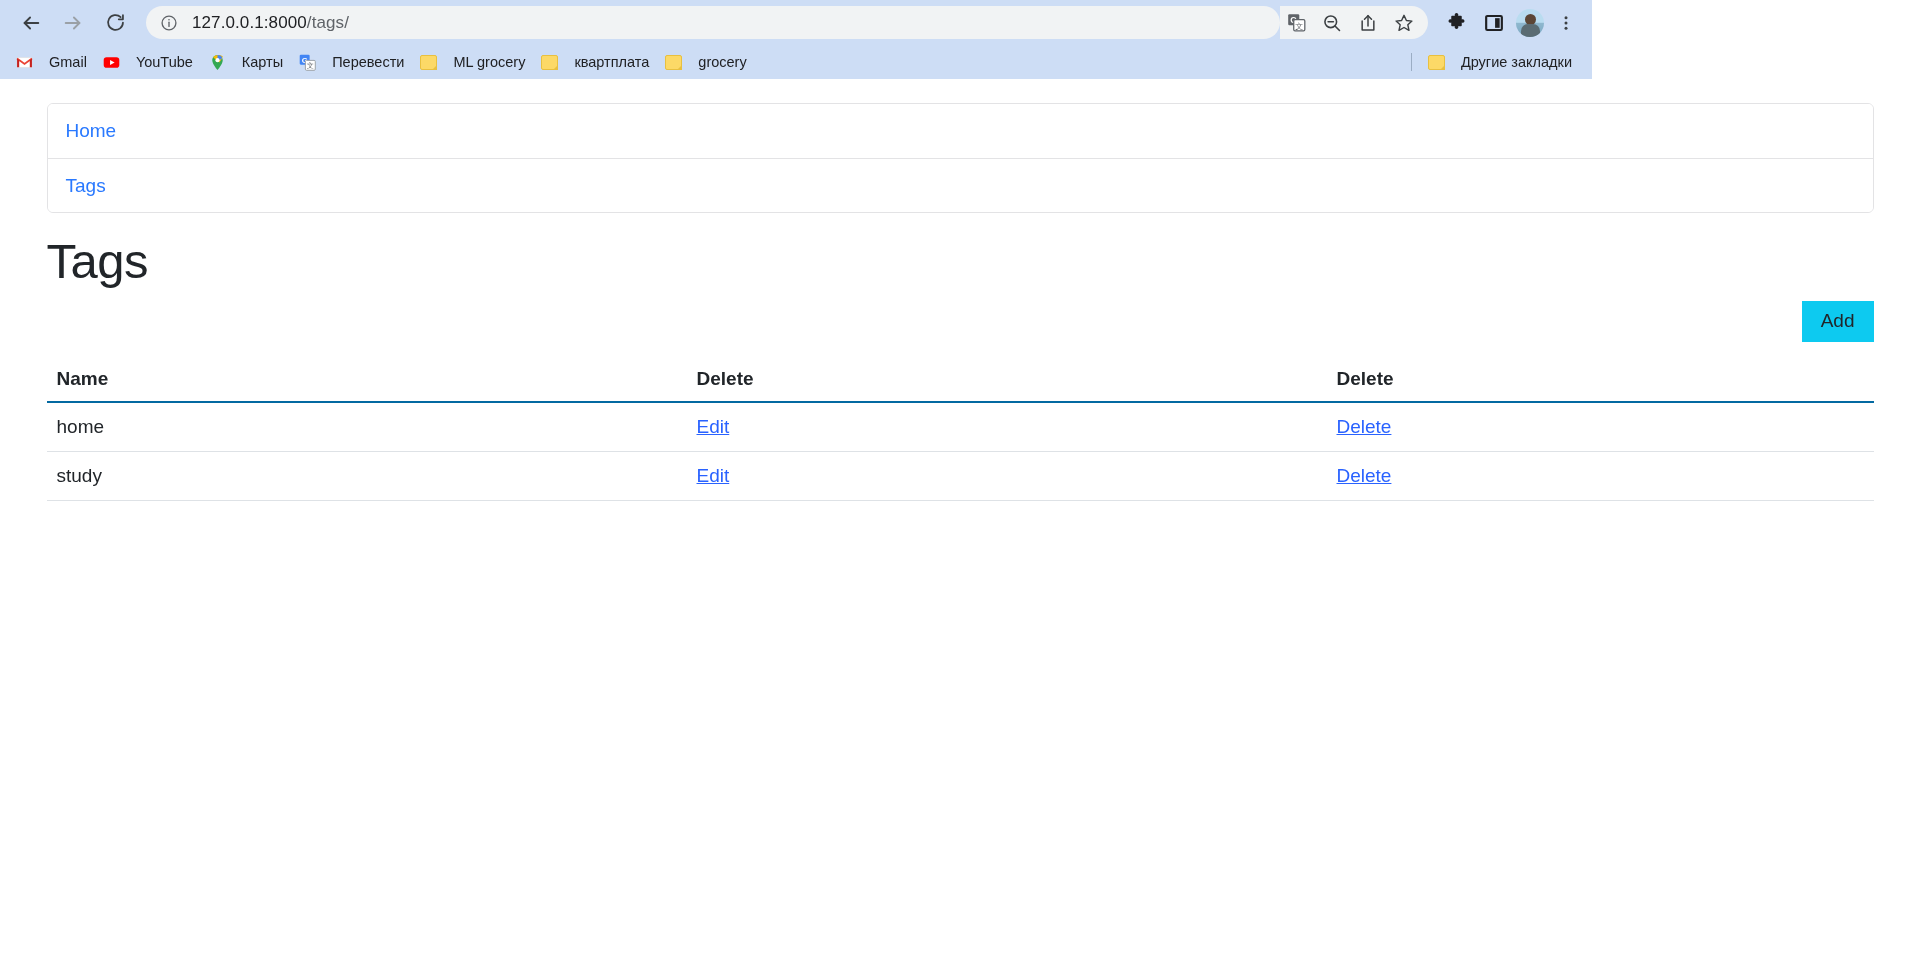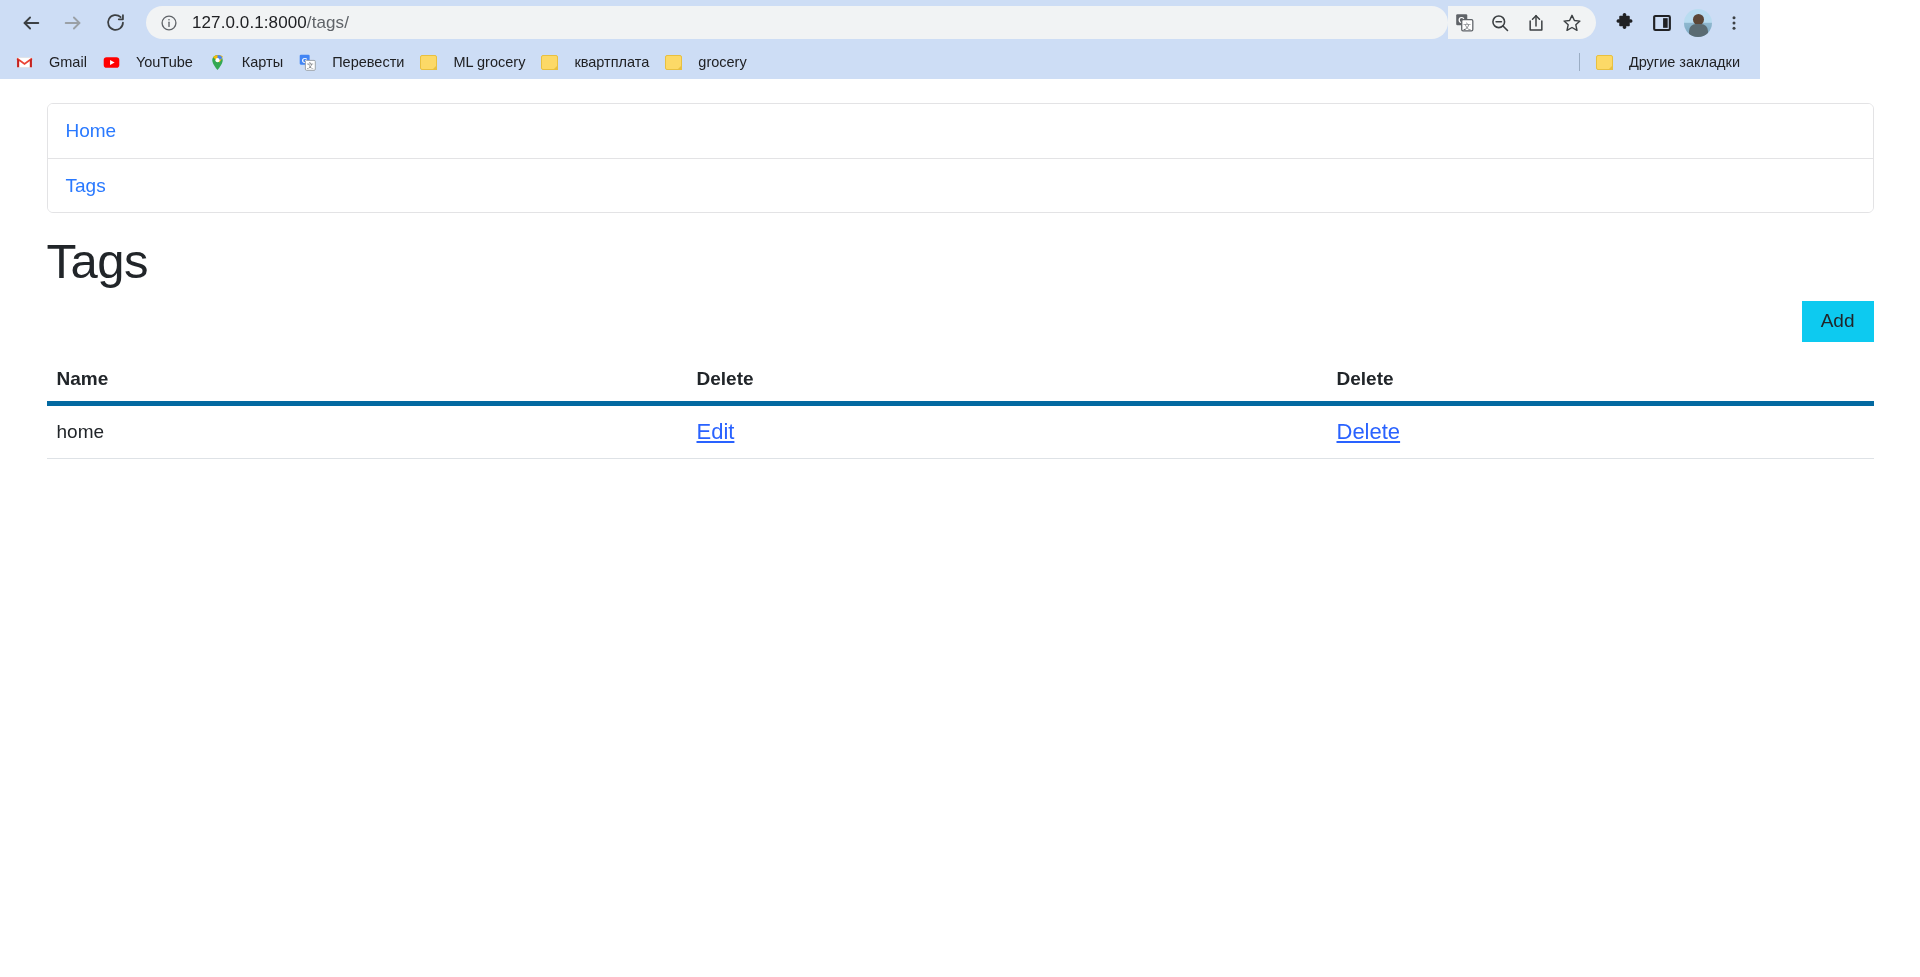--- a/index.html
+++ b/index.html
@@ -4,21 +4,21 @@
 <style>
   * { box-sizing: border-box; margin: 0; padding: 0; }
   html, body {
     width: 1920px; height: 977px;
     background: #ffffff;
     font-family: "Liberation Sans", sans-serif;
     overflow: hidden;
   }
 
   
-  #browser-chrome { width: 1760px; }
+  #browser-chrome { width: 1592px; }
 
   .toolbar {
     height: 45px;
     background: #cdddf5;
     display: flex;
     align-items: center;
     padding: 0 10px;
     gap: 0px;
   }
   .nav-btn {
@@ -210,35 +210,35 @@
     border-collapse: collapse;
     margin-top: 16px;
     table-layout: fixed;
   }
   table.tags-table th {
     text-align: left;
     font-size: 19px;
     font-weight: bold;
     color: #212529;
     padding: 10px 10px 11px 10px;
-    border-bottom: 5px solid #0369a1;
+    border-bottom: 2px solid #0369a1;
   }
   table.tags-table td {
     font-size: 19px;
     color: #212529;
     padding: 13px 10px;
     border-bottom: 1px solid #dee2e6;
   }
   table.tags-table col.c-name   { width: 640px; }
   table.tags-table col.c-update { width: 640px; }
   table.tags-table col.c-delete { width: auto; }
   td a.row-link, th a {
     color: #2962ff;
     text-decoration: underline;
-    font-size: 22px;
+    font-size: 19px;
   }
 </style>
 </head>
 <body>
 
 <div id="browser-chrome">
 
   <div class="toolbar">
 
     <div class="nav-btn">
@@ -427,17 +427,22 @@
           <th>Delete</th>
           <th>Delete</th>
         </tr>
       </thead>
       <tbody>
         <tr>
           <td>home</td>
           <td><a class="row-link" href="#">Edit</a></td>
           <td><a class="row-link" href="#">Delete</a></td>
         </tr>
+        <tr>
+          <td>study</td>
+          <td><a class="row-link" href="#">Edit</a></td>
+          <td><a class="row-link" href="#">Delete</a></td>
+        </tr>
       </tbody>
     </table>
 
   </div>
 </div>
 
 </body></html>

